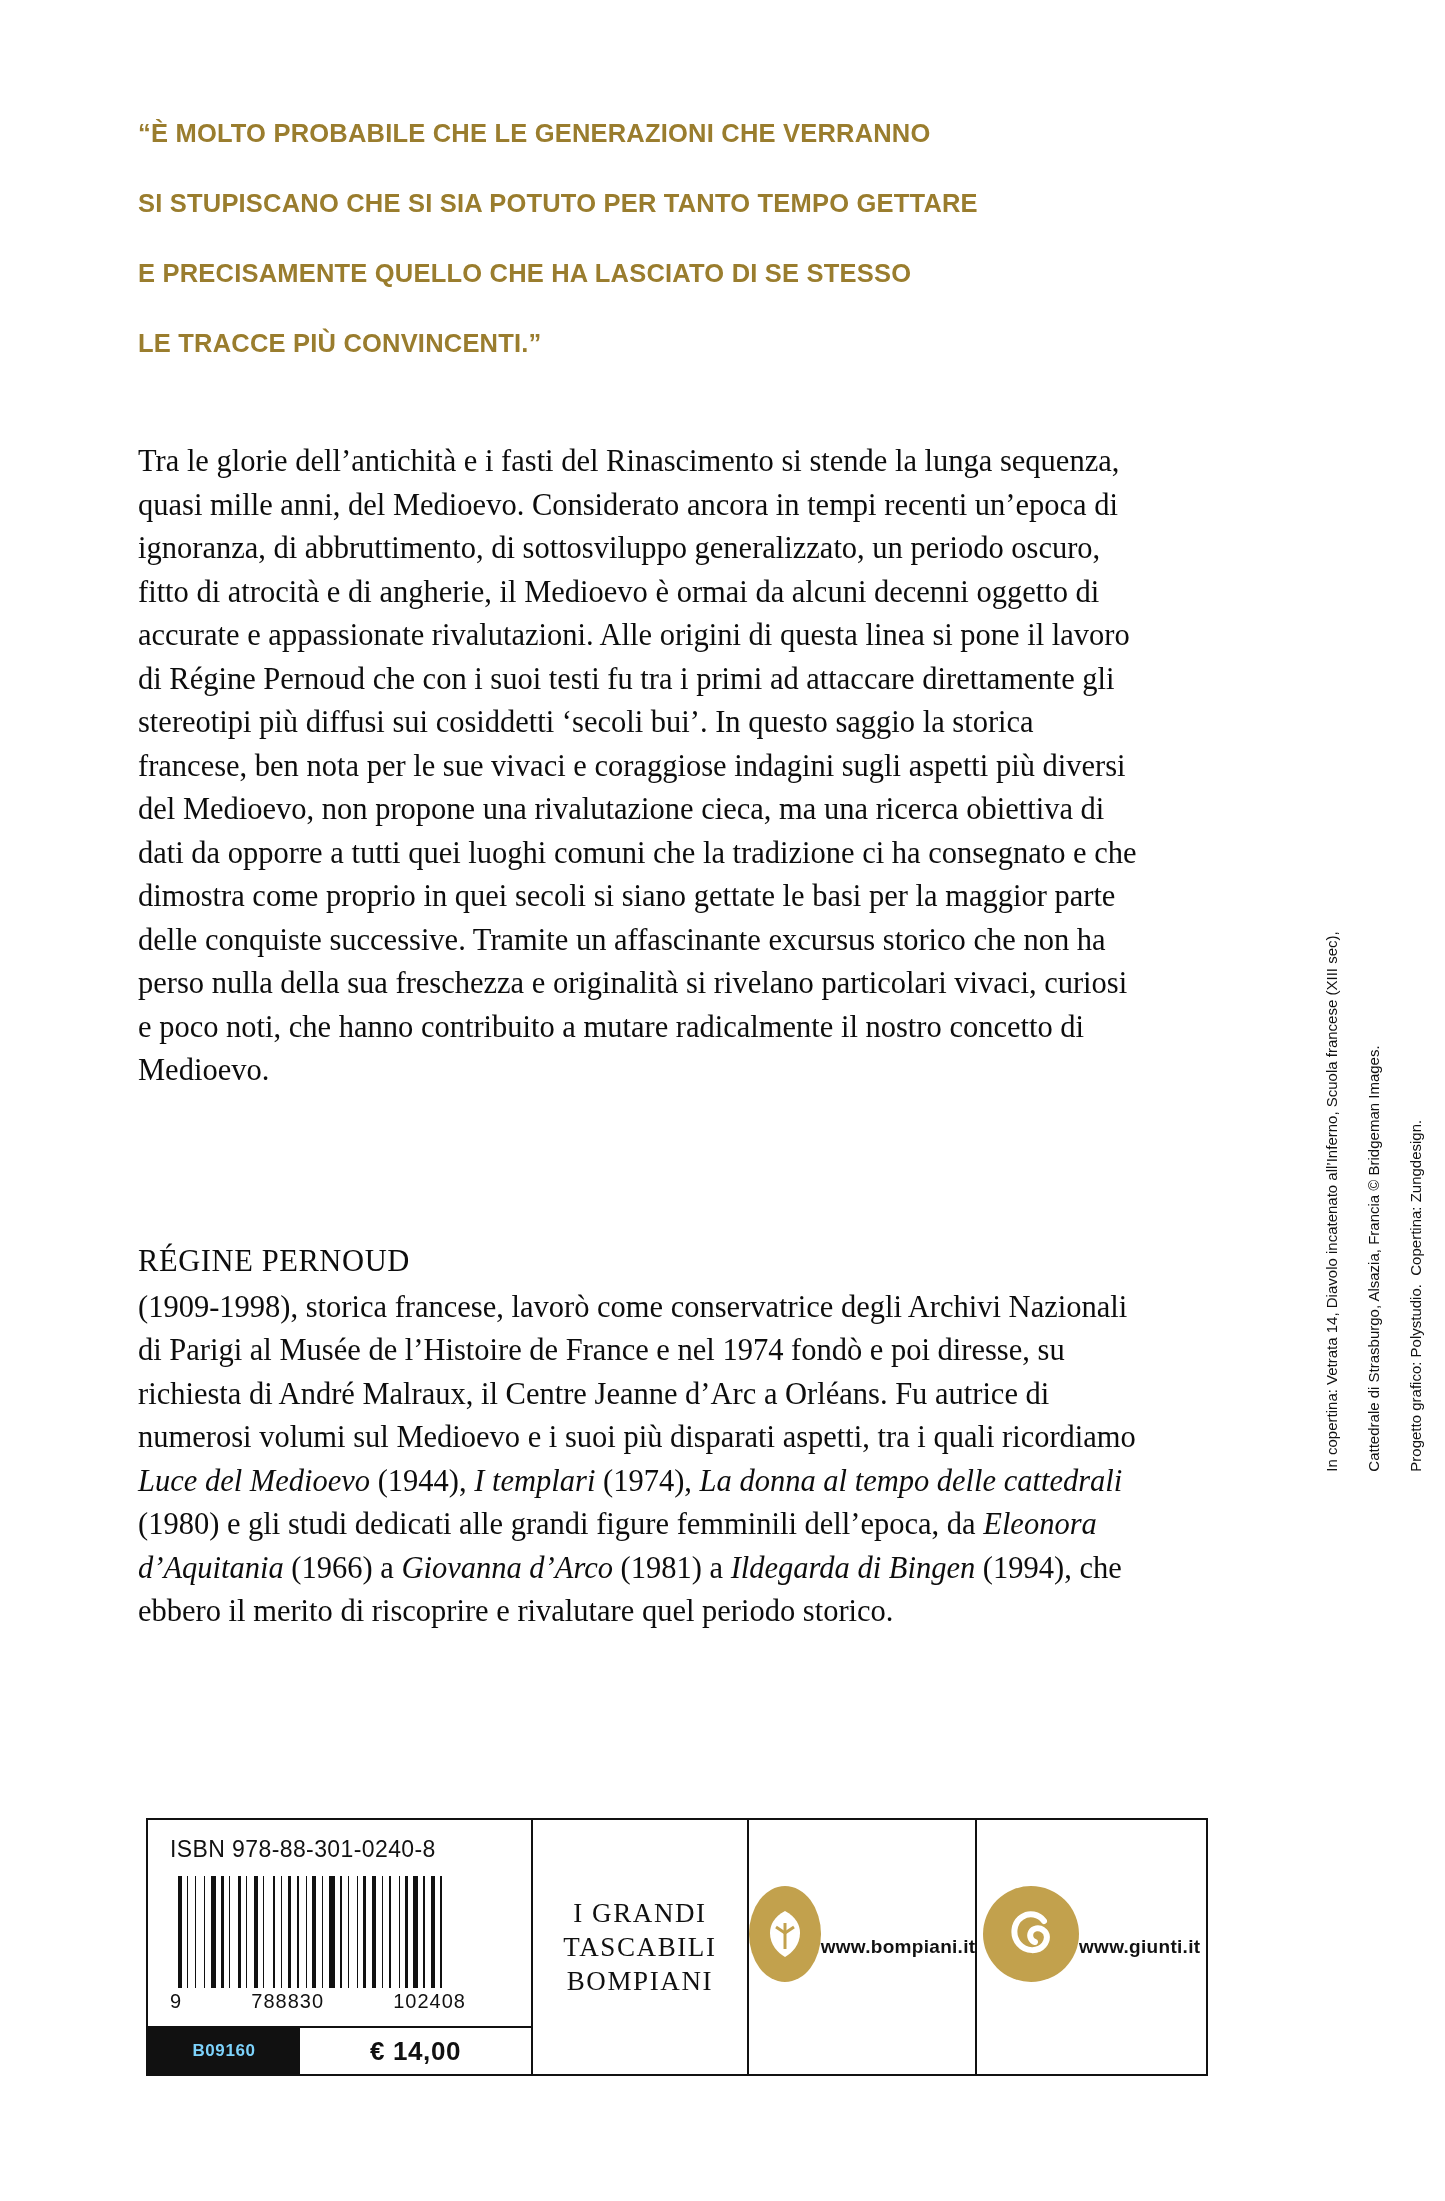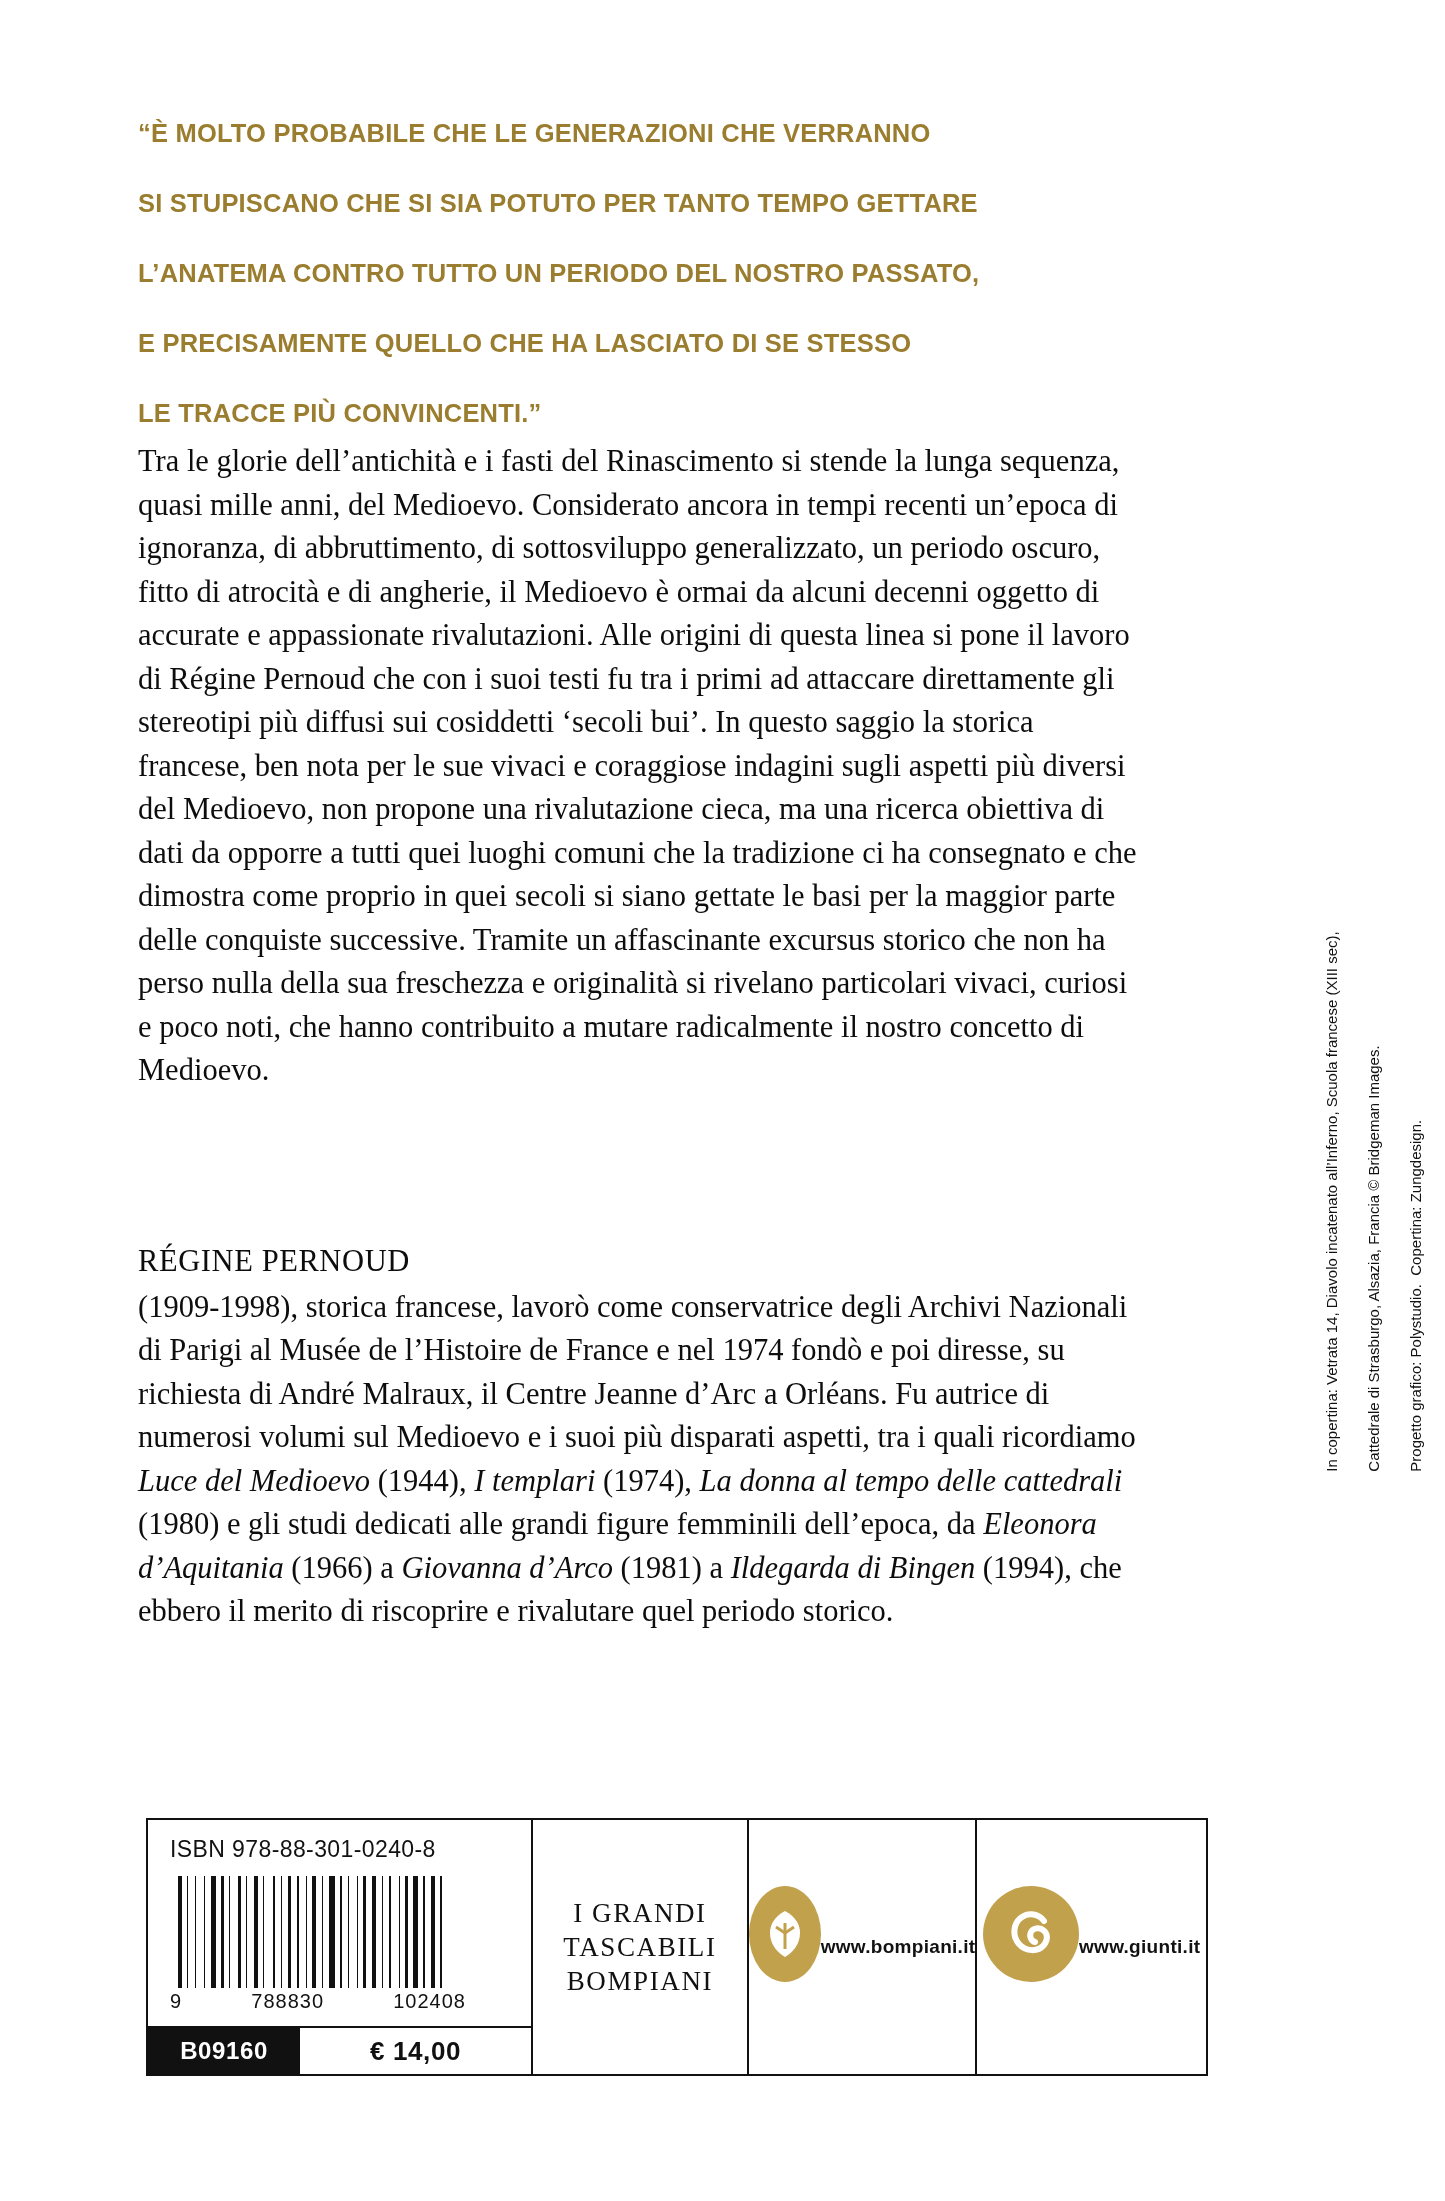--- a/index.html
+++ b/index.html
@@ -134,24 +134,24 @@
     bottom: 0;
     width: 100%;
     height: 48px;
     display: flex;
     border-top: 2px solid #111;
     box-sizing: border-box;
   }
   .price-code {
     width: 152px;
     background: #111;
-    color: #ffffff;
+    color: #7dd3fc;
     font-family: "Liberation Sans", sans-serif;
     font-weight: bold;
-    font-size: 24px;
+    font-size: 17px;
     letter-spacing: 0.6px;
     display: flex;
     align-items: center;
     justify-content: center;
   }
   .price-value {
     flex: 1;
     color: #111;
     font-family: "Liberation Sans", sans-serif;
     font-weight: bold;
@@ -225,21 +225,20 @@
     color: #111;
     white-space: pre;
   }
 </style>
 </head>
 <body>
 
 <div class="quote">
   <span class="line">“È MOLTO PROBABILE CHE LE GENERAZIONI CHE VERRANNO </span>
   <span class="line">SI STUPISCANO CHE SI SIA POTUTO PER TANTO TEMPO GETTARE</span>
-  <span class="line">L’ANATEMA CONTRO TUTTO UN PERIODO DEL NOSTRO PASSATO,</span>
   <span class="line">E PRECISAMENTE QUELLO CHE HA LASCIATO DI SE STESSO</span>
   <span class="line">LE TRACCE PIÙ CONVINCENTI.”</span>
 </div>
 
 <div class="blurb">
   <p>Tra le glorie dell’antichità e i fasti del Rinascimento si stende la lunga sequenza, quasi mille anni, del Medioevo. Considerato ancora in tempi recenti un’epoca di ignoranza, di abbruttimento, di sottosviluppo generalizzato, un periodo oscuro, fitto di atrocità e di angherie, il Medioevo è ormai da alcuni decenni oggetto di accurate e appassionate rivalutazioni. Alle origini di questa linea si pone il lavoro di Régine Pernoud che con i suoi testi fu tra i primi ad attaccare direttamente gli stereotipi più diffusi sui cosiddetti ‘secoli bui’. In questo saggio la storica francese, ben nota per le sue vivaci e coraggiose indagini sugli aspetti più diversi del Medioevo, non propone una rivalutazione cieca, ma una ricerca obiettiva di dati da opporre a tutti quei luoghi comuni che la tradizione ci ha consegnato e che dimostra come proprio in quei secoli si siano gettate le basi per la maggior parte delle conquiste successive. Tramite un affascinante excursus storico che non ha perso nulla della sua freschezza e originalità si rivelano particolari vivaci, curiosi e poco noti, che hanno contribuito a mutare radicalmente il nostro concetto di Medioevo.</p>
 </div>
 
 <div class="bio">
   <span class="heading">RÉGINE PERNOUD</span>

